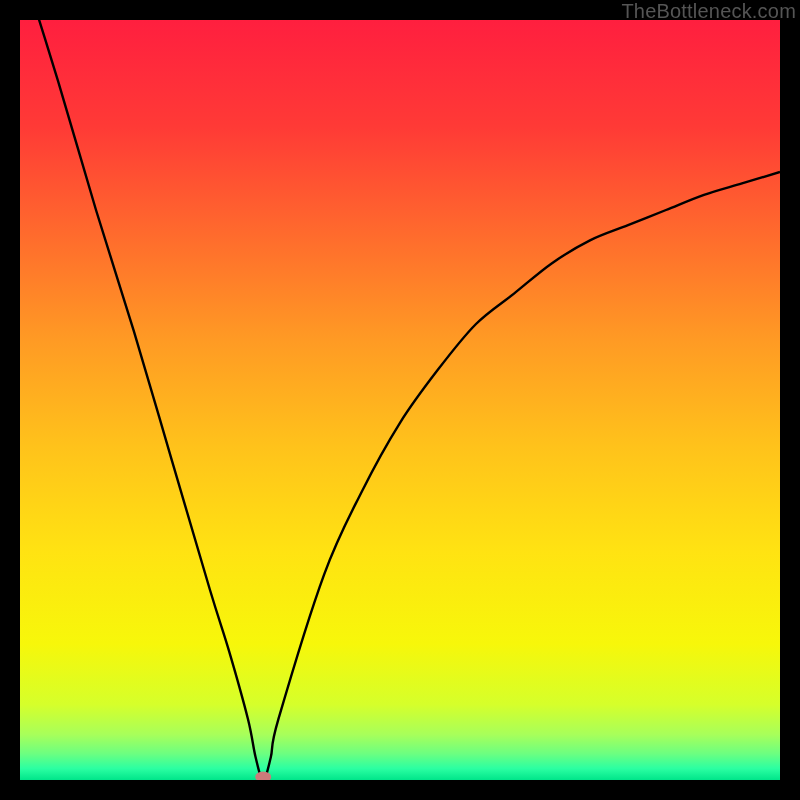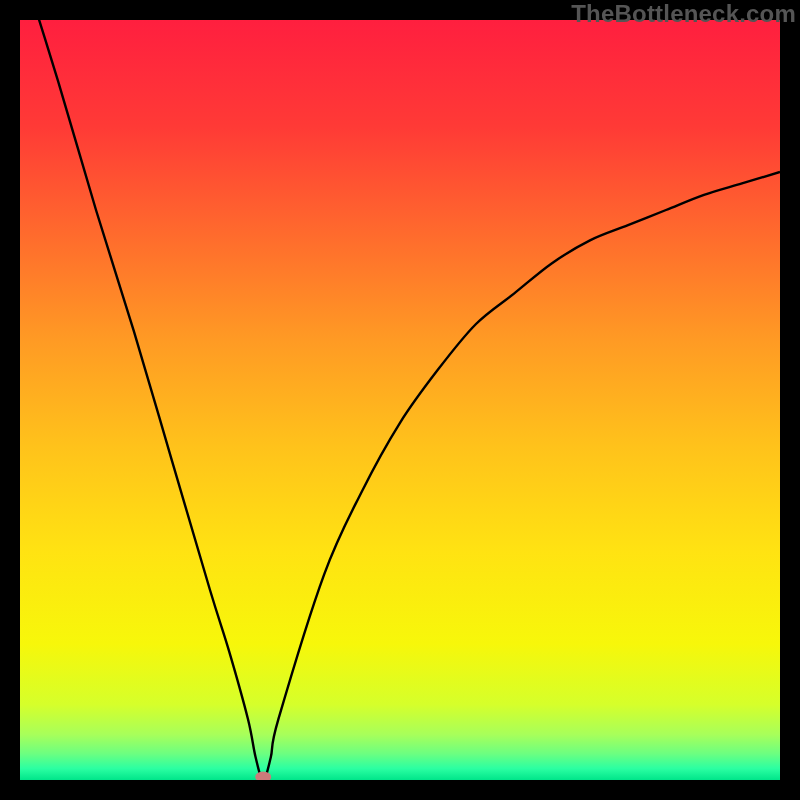--- a/index.html
+++ b/index.html
@@ -24,22 +24,22 @@
     left: 0;
     top: 0;
     width: 760px;
     height: 760px;
   }
   .watermark {
     position: absolute;
     top: 0;
     right: 4px;
     color: #555;
-    font-size: 24px;
-    font-weight: 700;
+    font-size: 20px;
+    font-weight: 400;
     letter-spacing: 0.2px;
     z-index: 10;
   }
   svg { display: block; }
 </style>
 </head>
 <body>
 
 <div class="watermark">TheBottleneck.com</div>
 

